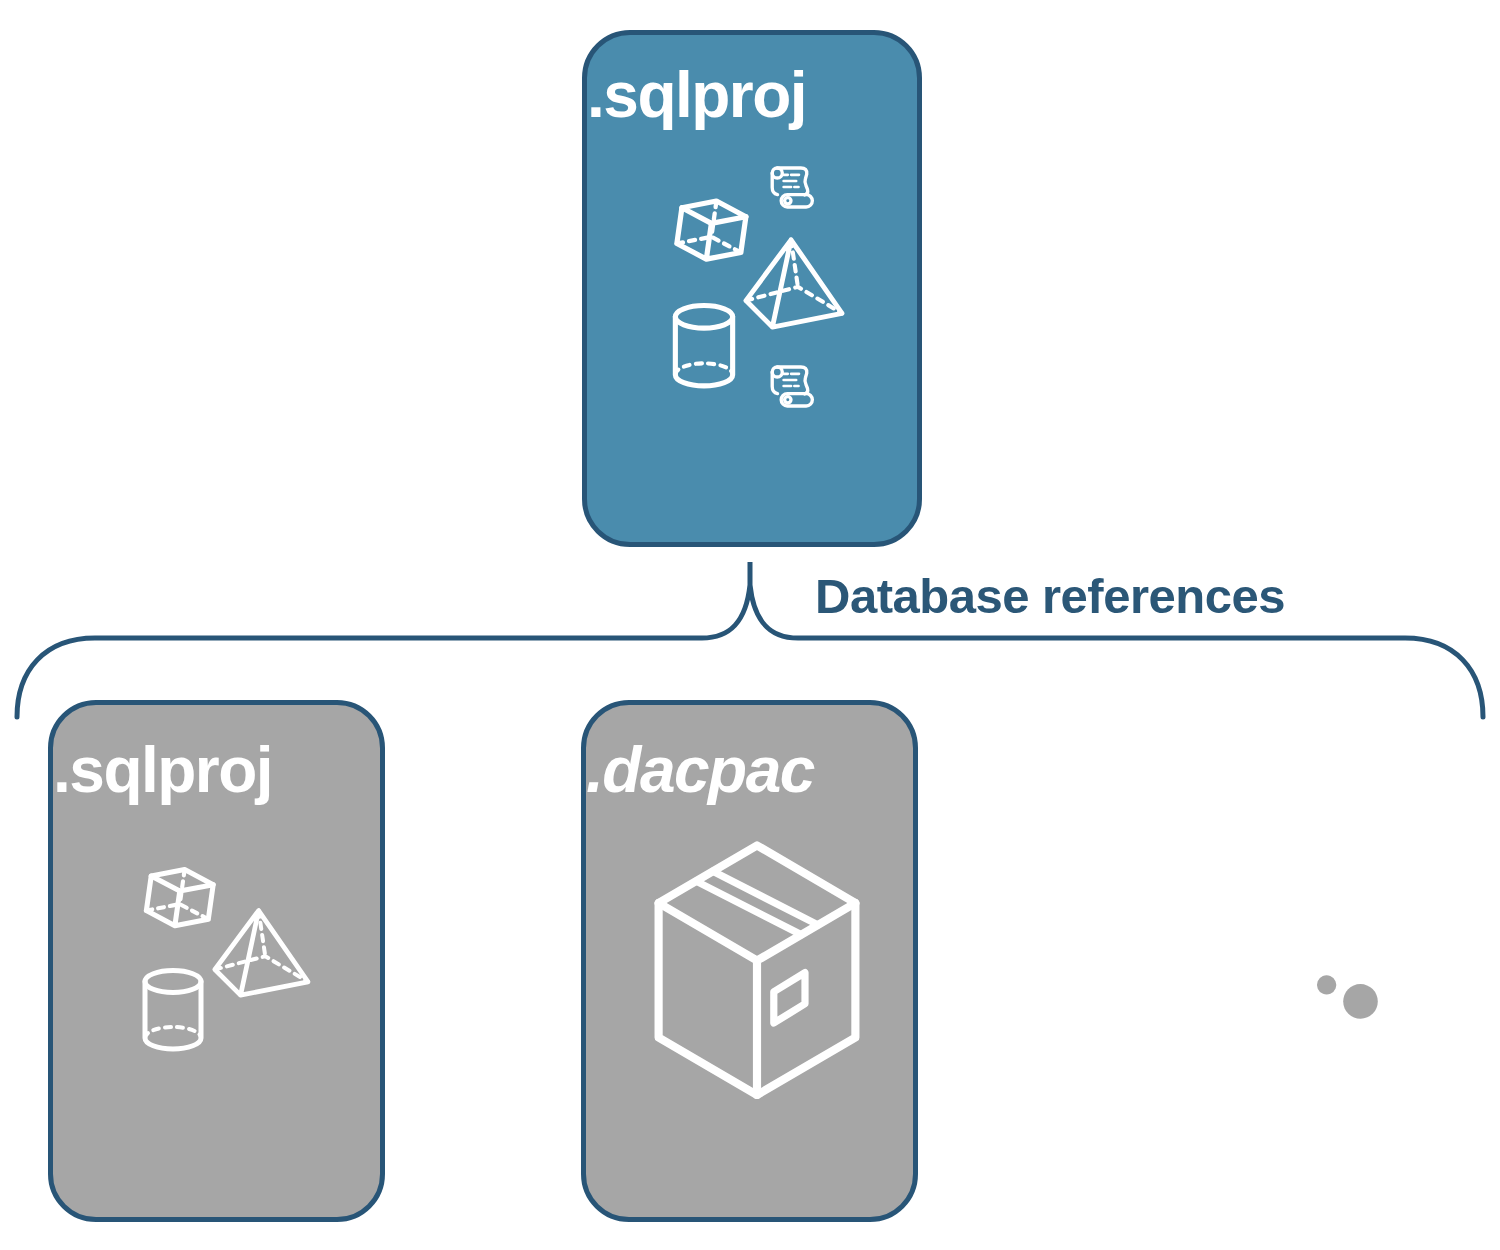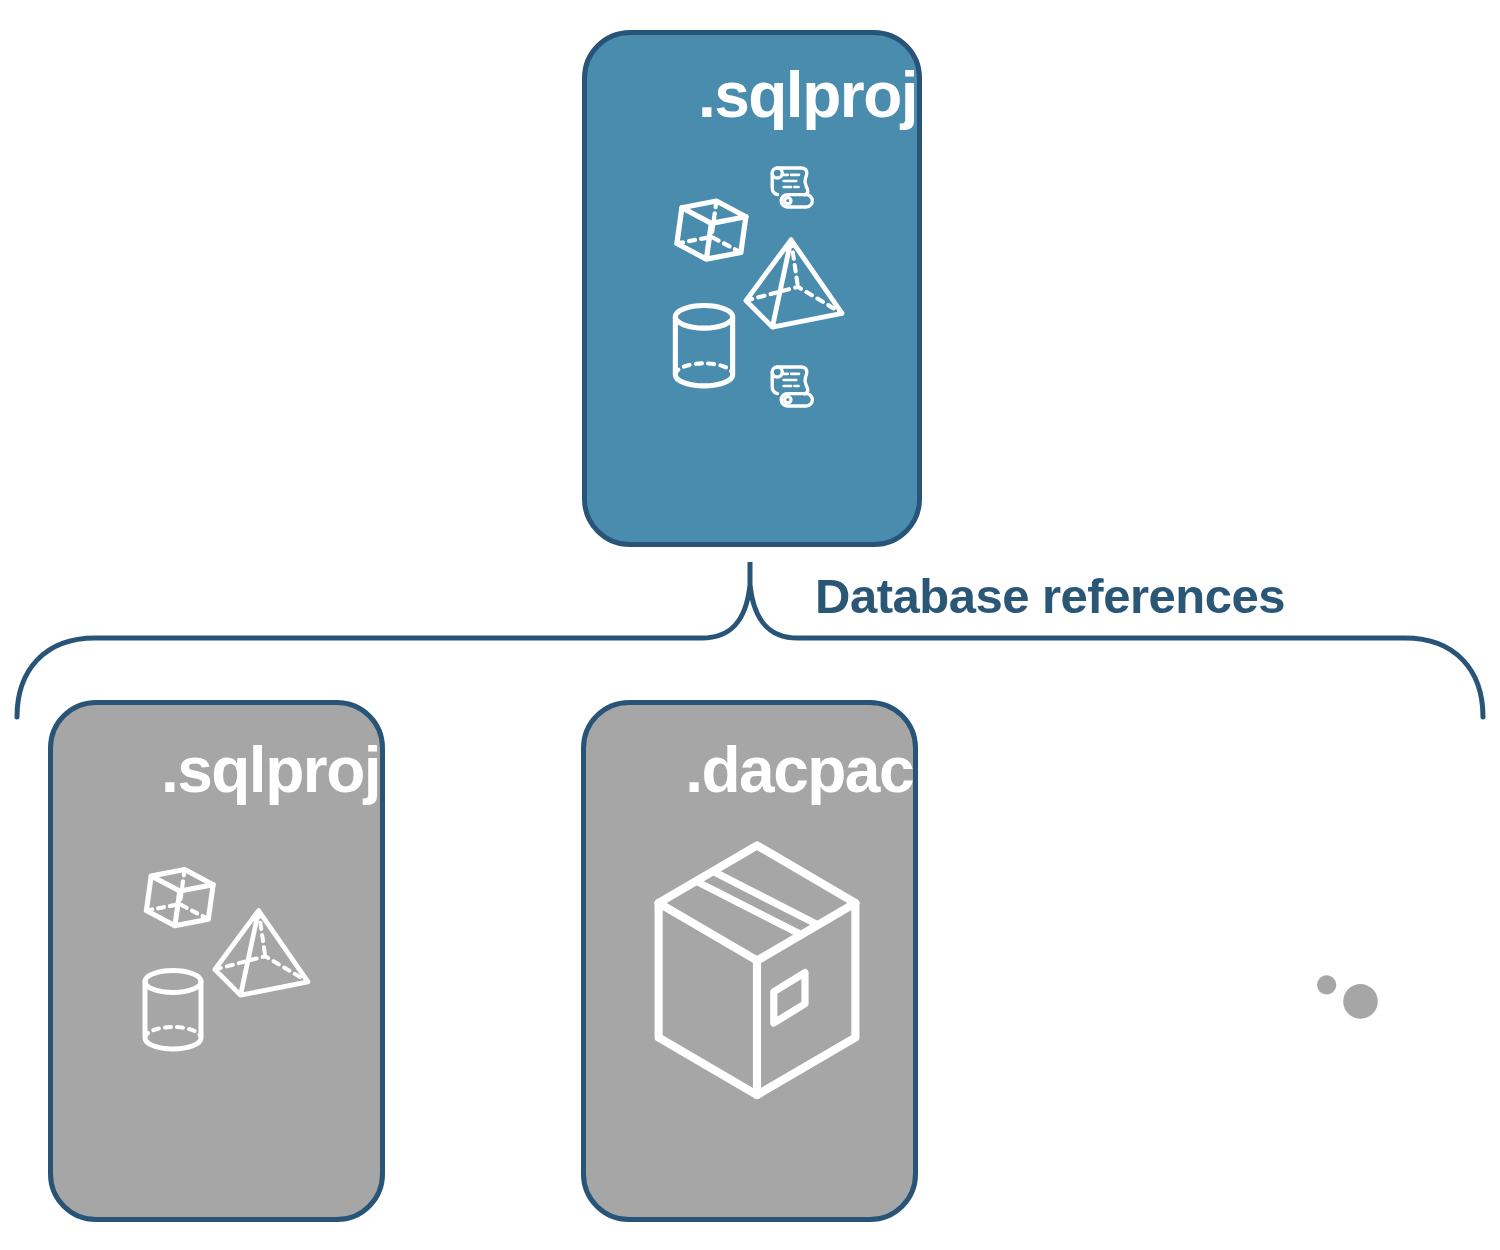--- a/index.html
+++ b/index.html
@@ -2,24 +2,24 @@
 <html><head>
 <meta charset="utf-8">
 <style>
   html,body{margin:0;padding:0;background:#ffffff;}
   .canvas{position:relative;width:1500px;height:1250px;background:#ffffff;overflow:hidden;
           font-family:"Liberation Sans",sans-serif;}
   .card{position:absolute;box-sizing:border-box;border:5px solid #285577;border-radius:48px;}
   .card.root{left:582px;top:30px;width:340px;height:517px;background:#4A8CAD;}
   .card.child{top:700px;width:337px;height:522px;background:#A6A6A6;}
   .card.child.c0{left:48px;}
-  .card.child.c1{left:581px;}
+  .card.child.c1{left:581px;font-style:italic;}
   .card.child.c2{left:1116px;}
-  .card-title{position:absolute;left:0;right:0;text-align:right;color:#ffffff;
-              font-weight:bold;font-size:64px;line-height:1;letter-spacing:-1.5px;padding-left:16px;}
+  .card-title{position:absolute;left:0;right:0;text-align:left;color:#ffffff;
+              font-weight:bold;font-size:64px;line-height:1;letter-spacing:-1.5px;}
   .root .card-title{top:28px;}
   .child .card-title{top:33px;}
   .icon{position:absolute;}
   .icon svg{display:block;width:100%;height:100%;overflow:visible;}
   .stroke{fill:none;stroke:#ffffff;stroke-linecap:round;stroke-linejoin:round;}
   .brace{position:absolute;left:0;top:0;width:1500px;height:1250px;pointer-events:none;}
   .connector-label{position:absolute;left:815px;top:572px;font-size:49px;font-weight:bold;
                    color:#2B5777;line-height:1;letter-spacing:-0.5px;white-space:nowrap;text-align:right;}
   
   .i-cube-r  {left:660px;top:183px;width:95px;height:95px;}

